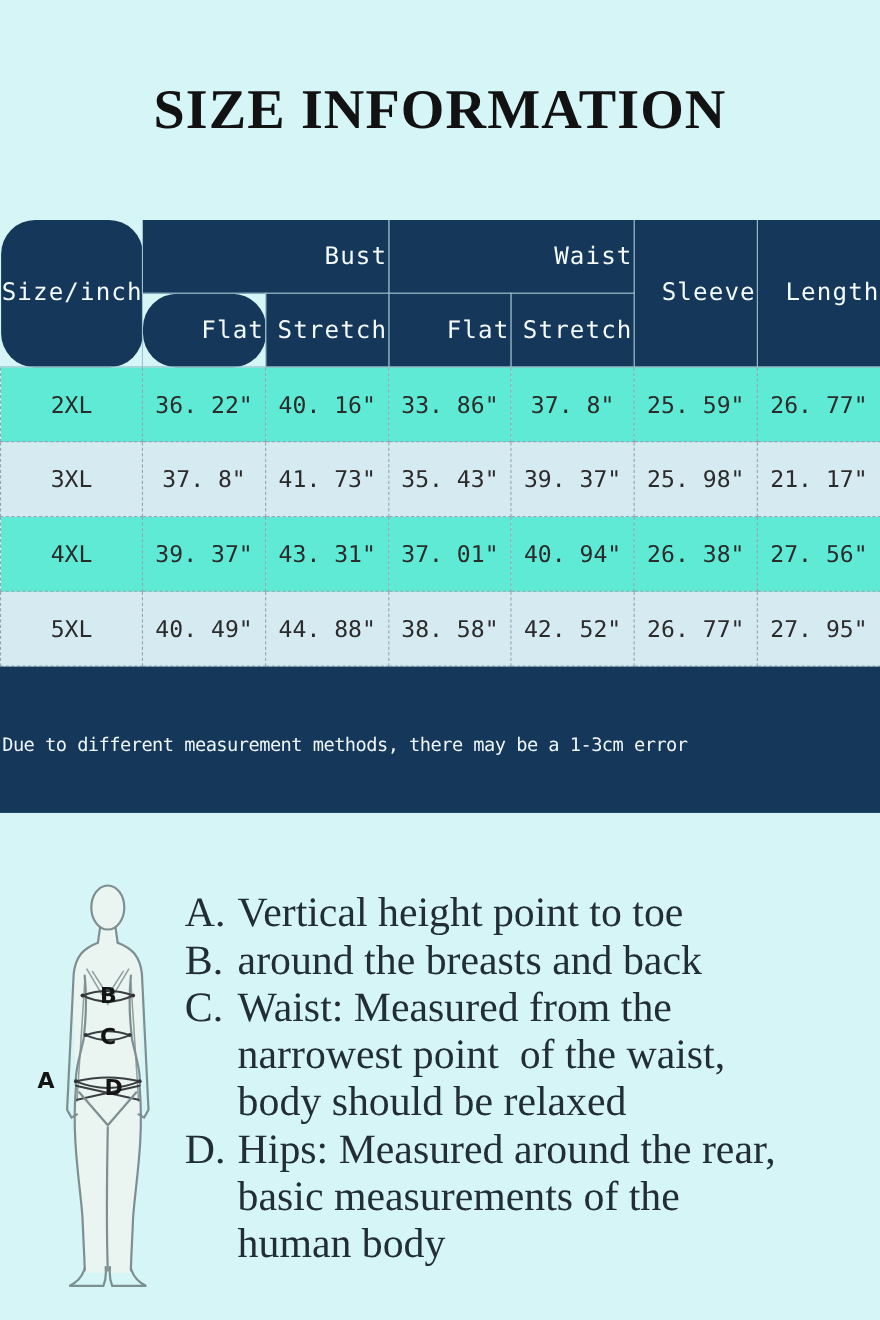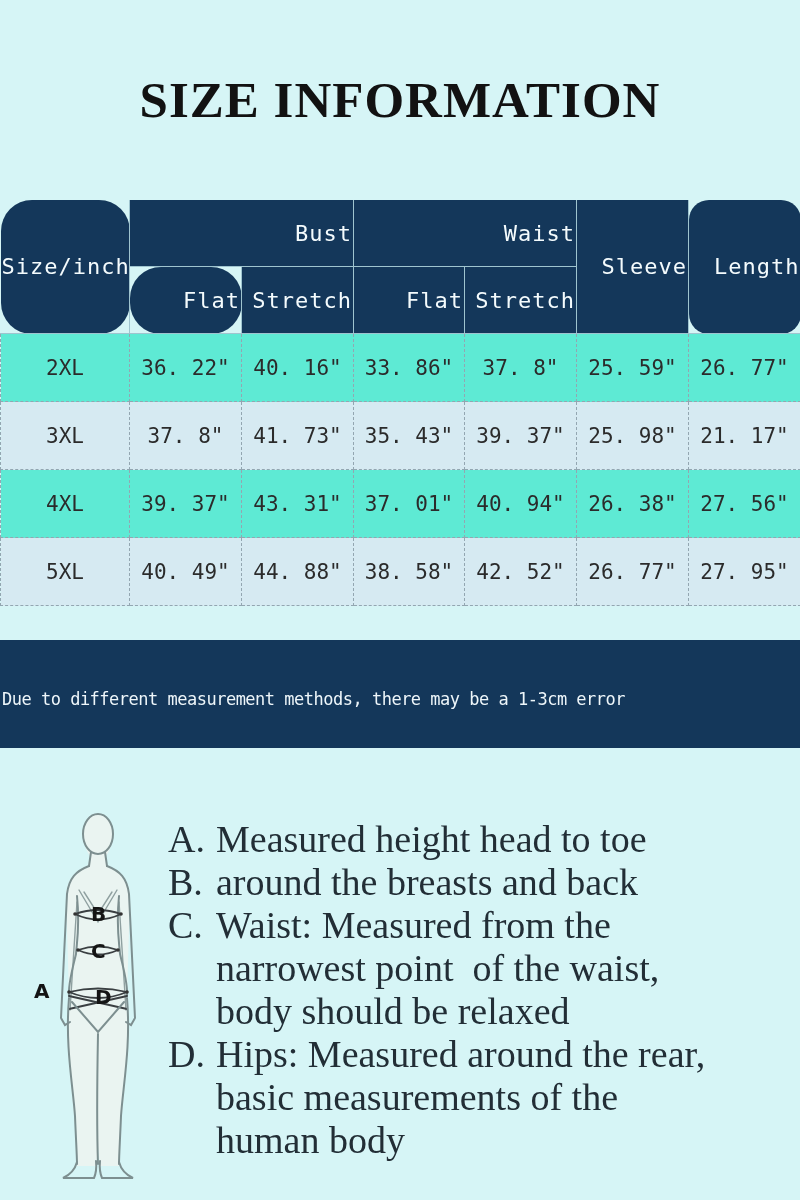--- a/index.html
+++ b/index.html
@@ -35,42 +35,41 @@
     font-weight:normal;
     font-size:22px;
     letter-spacing:1px;
     border:1px solid #9fc4cf;
     height:64px;
     text-align:right;
     vertical-align:middle;
   }
   .size-table thead tr:first-child th { border-top:none; }
   .size-table thead th:first-child { border-left:none;border-radius:31px; }
-  .size-table thead th.last-col { border-right:none;border-radius:20px; }
+  .size-table thead th.last-col { border-right:none; }
   .size-table tbody td {
     height:65px;
     text-align:center;
     vertical-align:middle;
     background:#5eead4;
     color:#2b2b2b;
     font-family:"DejaVu Sans Mono", monospace;
     font-size:21px;
     border:1px dashed #93a6b1;
   }
   .size-table tbody tr:nth-child(even) td { background:#d6eaf2; }
 
   
   .disclaimer-bar {
-    height:108px;
+    height:133px;
     background:#14375a;
     display:flex;
     align-items:center;
     box-sizing:border-box;
     padding:10px 0 0 2px;
-    margin-top:34px;
   }
   .disclaimer-text {
     color:#eef6fa;
     font-family:"DejaVu Sans Mono", monospace;
     font-size:17px;
     letter-spacing:-0.5px;
     white-space:pre;
   }
 
   
@@ -231,21 +230,21 @@
         <text class="fig-label" x="59" y="115">B</text>
         <text class="fig-label" x="59" y="152">C</text>
         <text class="fig-label" x="63" y="198">D</text>
       </svg>
     </div>
 
     <div class="m-list" id="measure-list">
         <div class="m-item">
           <span class="m-letter">A.</span>
           <div class="m-lines">
-            <div class="m-line">Measured height head to toe</div>
+            <div class="m-line">Vertical height point to toe</div>
           </div>
         </div>
         <div class="m-item">
           <span class="m-letter">B.</span>
           <div class="m-lines">
             <div class="m-line">around the breasts and back</div>
           </div>
         </div>
         <div class="m-item">
           <span class="m-letter">C.</span>

